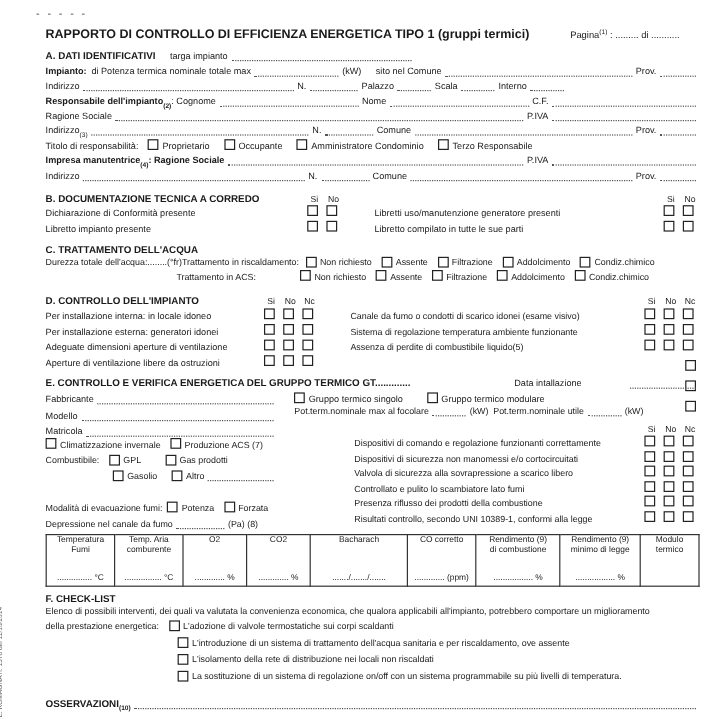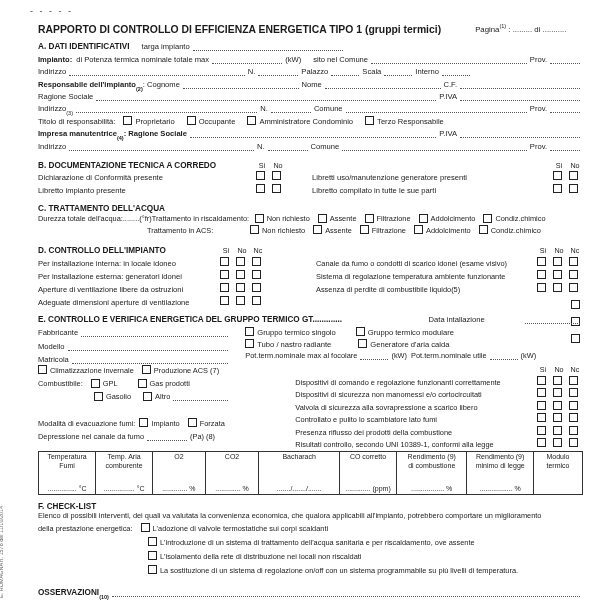--- a/index.html
+++ b/index.html
@@ -241,21 +241,21 @@
           <span>Filtrazione</span>
           <span class="g8"></span>
         <span class="cb"></span>
           <span>Addolcimento</span>
           <span class="g8"></span>
         <span class="cb"></span>
           <span>Condiz.chimico</span>
       </div>
     </div>
 
-    <div class="cols" style="margin-top:6px;gap:24px;">
+    <div class="cols" style="margin-top:6px;">
       <div class="dL">
         <div class="r" style="height:13px;">
           <span class="st lbl">D. CONTROLLO  DELL'IMPIANTO</span>
           <span class="hc">Si</span>
           <span class="hc">No</span>
           <span class="hc">Nc</span>
         </div>
         <div class="r" style="height:13px;justify-content:center;">
             <span class="lbl">Per installazione interna: in locale idoneo</span>
             <span class="cell">
@@ -274,33 +274,33 @@
               <span class="cb"></span>
             </span>
             <span class="cell">
               <span class="cb"></span>
             </span>
             <span class="cell">
               <span class="cb"></span>
             </span>
           </div>
         <div class="r" style="height:13px;">
+            <span class="lbl">Adeguate dimensioni aperture di ventilazione</span>
+            <span class="cell">
+              <span class="cb"></span>
+            </span>
+            <span class="cell">
+              <span class="cb"></span>
+            </span>
+            <span class="cell">
+              <span class="cb"></span>
+            </span>
+          </div>
+        <div class="r" style="height:13px;">
             <span class="lbl">Aperture di ventilazione libere da ostruzioni</span>
-            <span class="cell">
-              <span class="cb"></span>
-            </span>
-            <span class="cell">
-              <span class="cb"></span>
-            </span>
-            <span class="cell">
-              <span class="cb"></span>
-            </span>
-          </div>
-        <div class="r" style="height:13px;">
-            <span class="lbl">Adeguate dimensioni aperture di ventilazione</span>
             <span class="cell">
               <span class="cb"></span>
             </span>
             <span class="cell">
               <span class="cb"></span>
             </span>
             <span class="cell">
               <span class="cb"></span>
             </span>
           </div>
@@ -406,45 +406,38 @@
               <span class="g12"></span>
               <span class="cb"></span>
               <span>Altro</span>
               <span class="dF w55"></span>
             </div>
           <div class="r"></div>
           <div class="r c75">
               <span>Modalità di evacuazione fumi:</span>
               <span class="g4"></span>
               <span class="cb"></span>
-              <span>Impianto</span>
+              <span>Potenza</span>
               <span class="g8"></span>
               <span class="cb"></span>
               <span>Forzata</span>
             </div>
           <div class="r c75">
               <span>Depressione nel canale da fumo</span>
               <span class="dF w40"></span>
               <span>(Pa) (8)</span>
             </div>
         </div>
         <div class="eR">
           <div class="r">
               <span class="cb"></span>
               <span>Gruppo termico singolo</span>
               <span class="g20"></span>
               <span class="cb"></span>
               <span>Gruppo termico modulare</span>
-            </div>
-          <div class="r">
-              <span class="cb"></span>
-              <span>Tubo / nastro radiante</span>
-              <span class="g20" style="flex:0 0 27px;"></span>
-              <span class="cb"></span>
-              <span>Generatore d'aria calda</span>
             </div>
           <div class="r c75">
               <span>Pot.term.nominale max al focolare</span>
               <span class="dF w28"></span>
               <span>(kW)</span>
               <span class="g4"></span>
               <span>Pot.term.nominale utile</span>
               <span class="dF w28"></span>
               <span>(kW)</span>
             </div>

